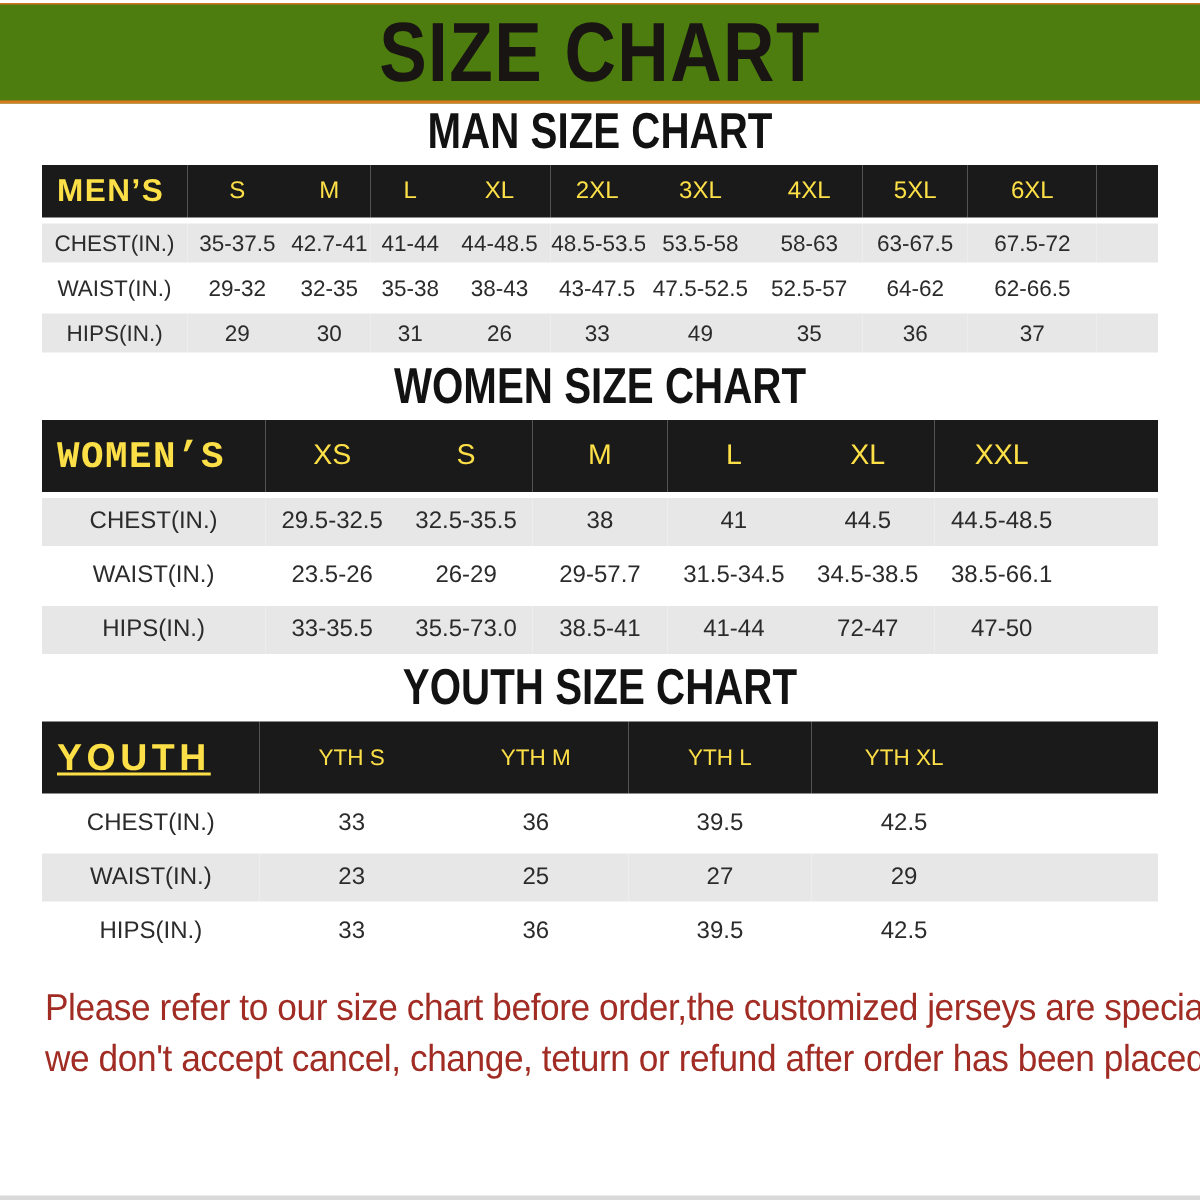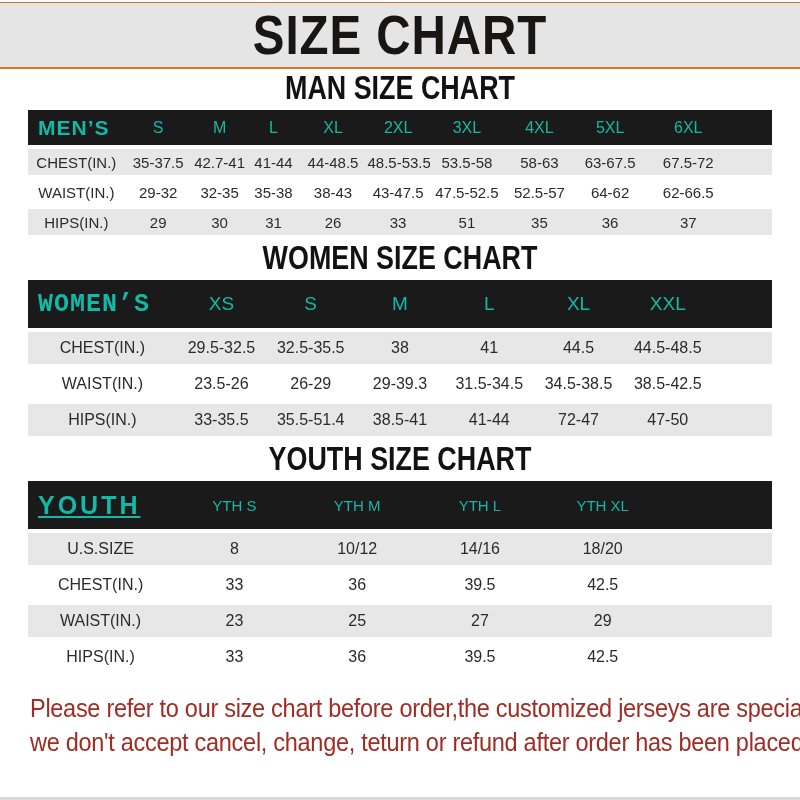--- a/index.html
+++ b/index.html
@@ -7,21 +7,21 @@
     width: 800px; height: 800px;
     background: #ffffff;
     font-family: "Liberation Sans", sans-serif;
     overflow: hidden;
     position: relative;
   }
   
   .banner {
     margin-top: 2px;
     height: 64px;
-    background: #e5e5e5;
+    background: #4d7c0f;
     border-top: 1px solid #c9judgment;
     border-top: 1px solid #cf7320;
     border-bottom: 2px solid #d87a20;
     display: flex; align-items: center; justify-content: center;
   }
   .banner h1 {
     margin: 0;
     font-size: 50px;
     font-weight: 700;
     letter-spacing: 1px;
@@ -44,21 +44,21 @@
   
   table.size-table {
     width: 744px;
     margin: 0 auto;
     border-collapse: separate;
     border-spacing: 0 4px;
     table-layout: fixed;
   }
   table.size-table thead th {
     background: #1a1a1a;
-    color: #14b8a6;
+    color: #fde047;
     font-weight: 400;
     text-align: center;
     overflow: hidden;
     white-space: nowrap;
   }
   table.size-table thead th.lbl {
     text-align: left;
     padding-left: 10px;
     font-weight: 700;
   }
@@ -167,21 +167,21 @@
           <td>62-66.5</td>
           <td class="sp"></td>
         </tr>
         <tr class="gray">
           <td class="lbl">HIPS(IN.)</td>
           <td>29</td>
           <td>30</td>
           <td>31</td>
           <td>26</td>
           <td>33</td>
-          <td>51</td>
+          <td>49</td>
           <td>35</td>
           <td>36</td>
           <td>37</td>
           <td class="sp"></td>
         </tr>
       </tbody>
   </table>
 </section>
 
 <section>
@@ -217,30 +217,30 @@
           <td>38</td>
           <td>41</td>
           <td>44.5</td>
           <td>44.5-48.5</td>
           <td class="sp"></td>
         </tr>
         <tr class="white">
           <td class="lbl">WAIST(IN.)</td>
           <td>23.5-26</td>
           <td>26-29</td>
-          <td>29-39.3</td>
+          <td>29-57.7</td>
           <td>31.5-34.5</td>
           <td>34.5-38.5</td>
-          <td>38.5-42.5</td>
+          <td>38.5-66.1</td>
           <td class="sp"></td>
         </tr>
         <tr class="gray">
           <td class="lbl">HIPS(IN.)</td>
           <td>33-35.5</td>
-          <td>35.5-51.4</td>
+          <td>35.5-73.0</td>
           <td>38.5-41</td>
           <td>41-44</td>
           <td>72-47</td>
           <td>47-50</td>
           <td class="sp"></td>
         </tr>
       </tbody>
   </table>
 </section>
 
@@ -259,28 +259,20 @@
         <tr>
           <th class="lbl">YOUTH</th>
           <th>YTH S</th>
           <th>YTH M</th>
           <th>YTH L</th>
           <th>YTH XL</th>
           <th class="sp"></th>
         </tr>
       </thead>
     <tbody>
-        <tr class="gray">
-          <td class="lbl">U.S.SIZE</td>
-          <td>8</td>
-          <td>10/12</td>
-          <td>14/16</td>
-          <td>18/20</td>
-          <td class="sp"></td>
-        </tr>
         <tr class="white">
           <td class="lbl">CHEST(IN.)</td>
           <td>33</td>
           <td>36</td>
           <td>39.5</td>
           <td>42.5</td>
           <td class="sp"></td>
         </tr>
         <tr class="gray">
           <td class="lbl">WAIST(IN.)</td>

